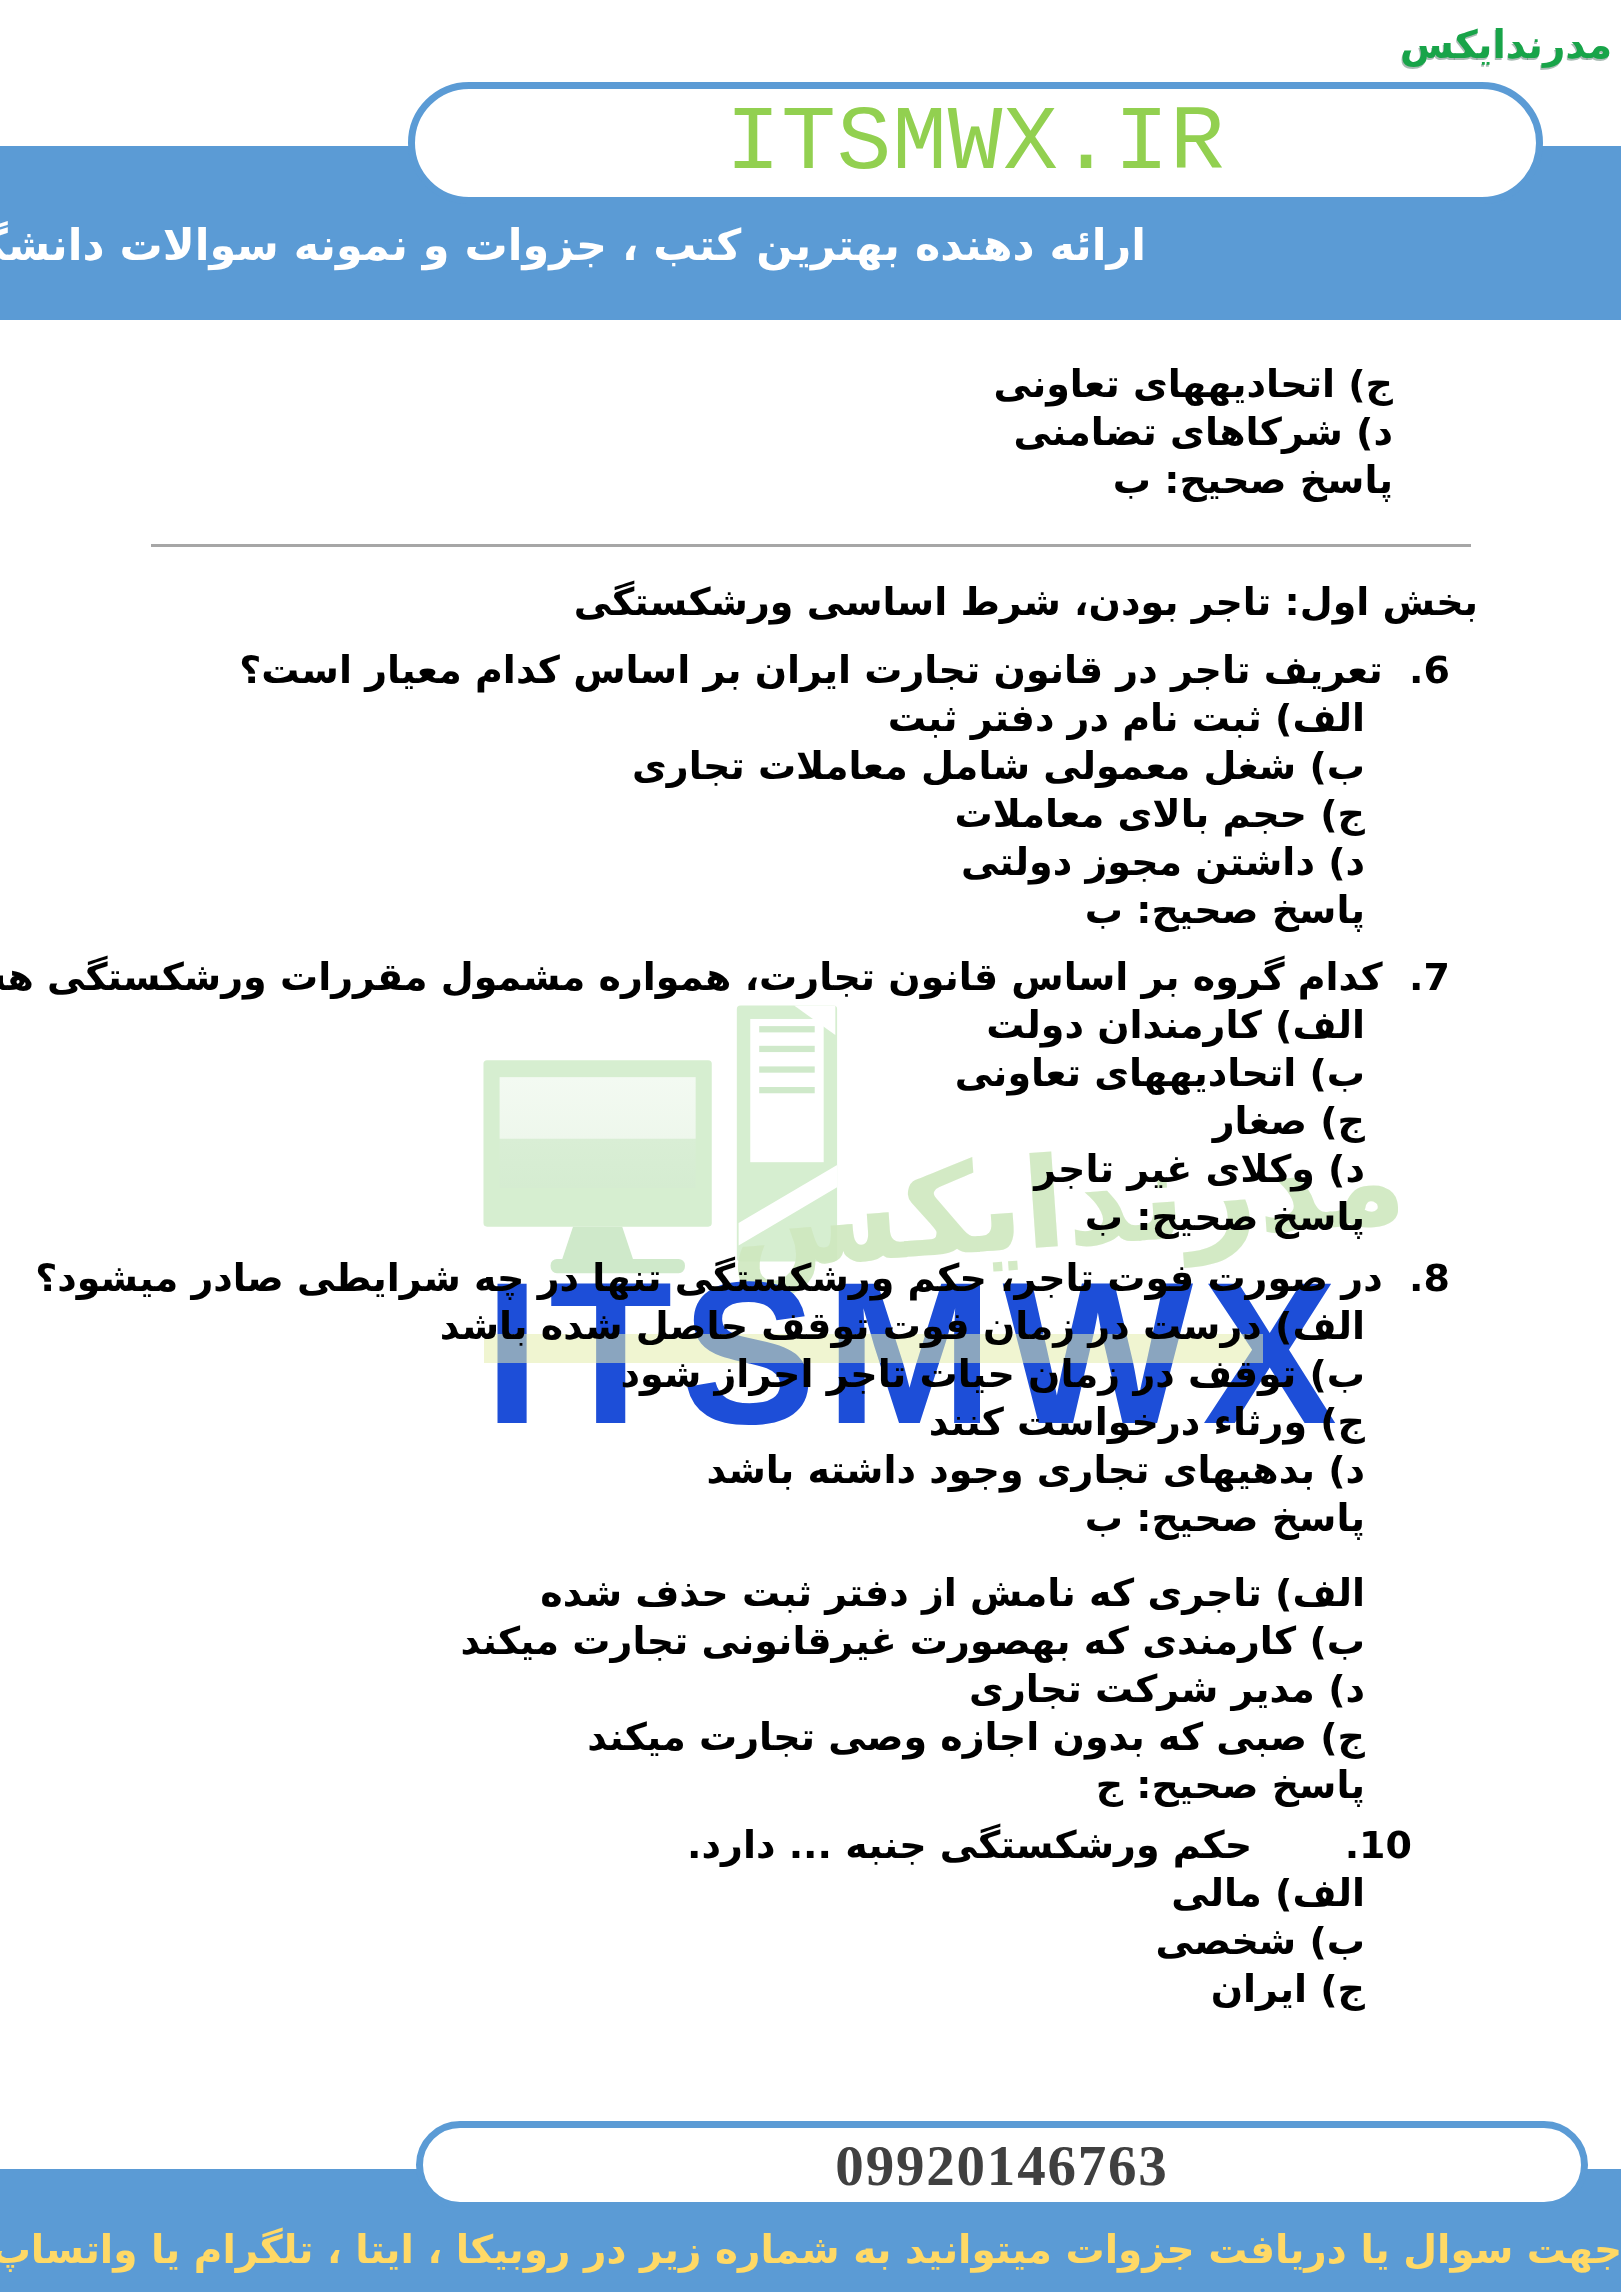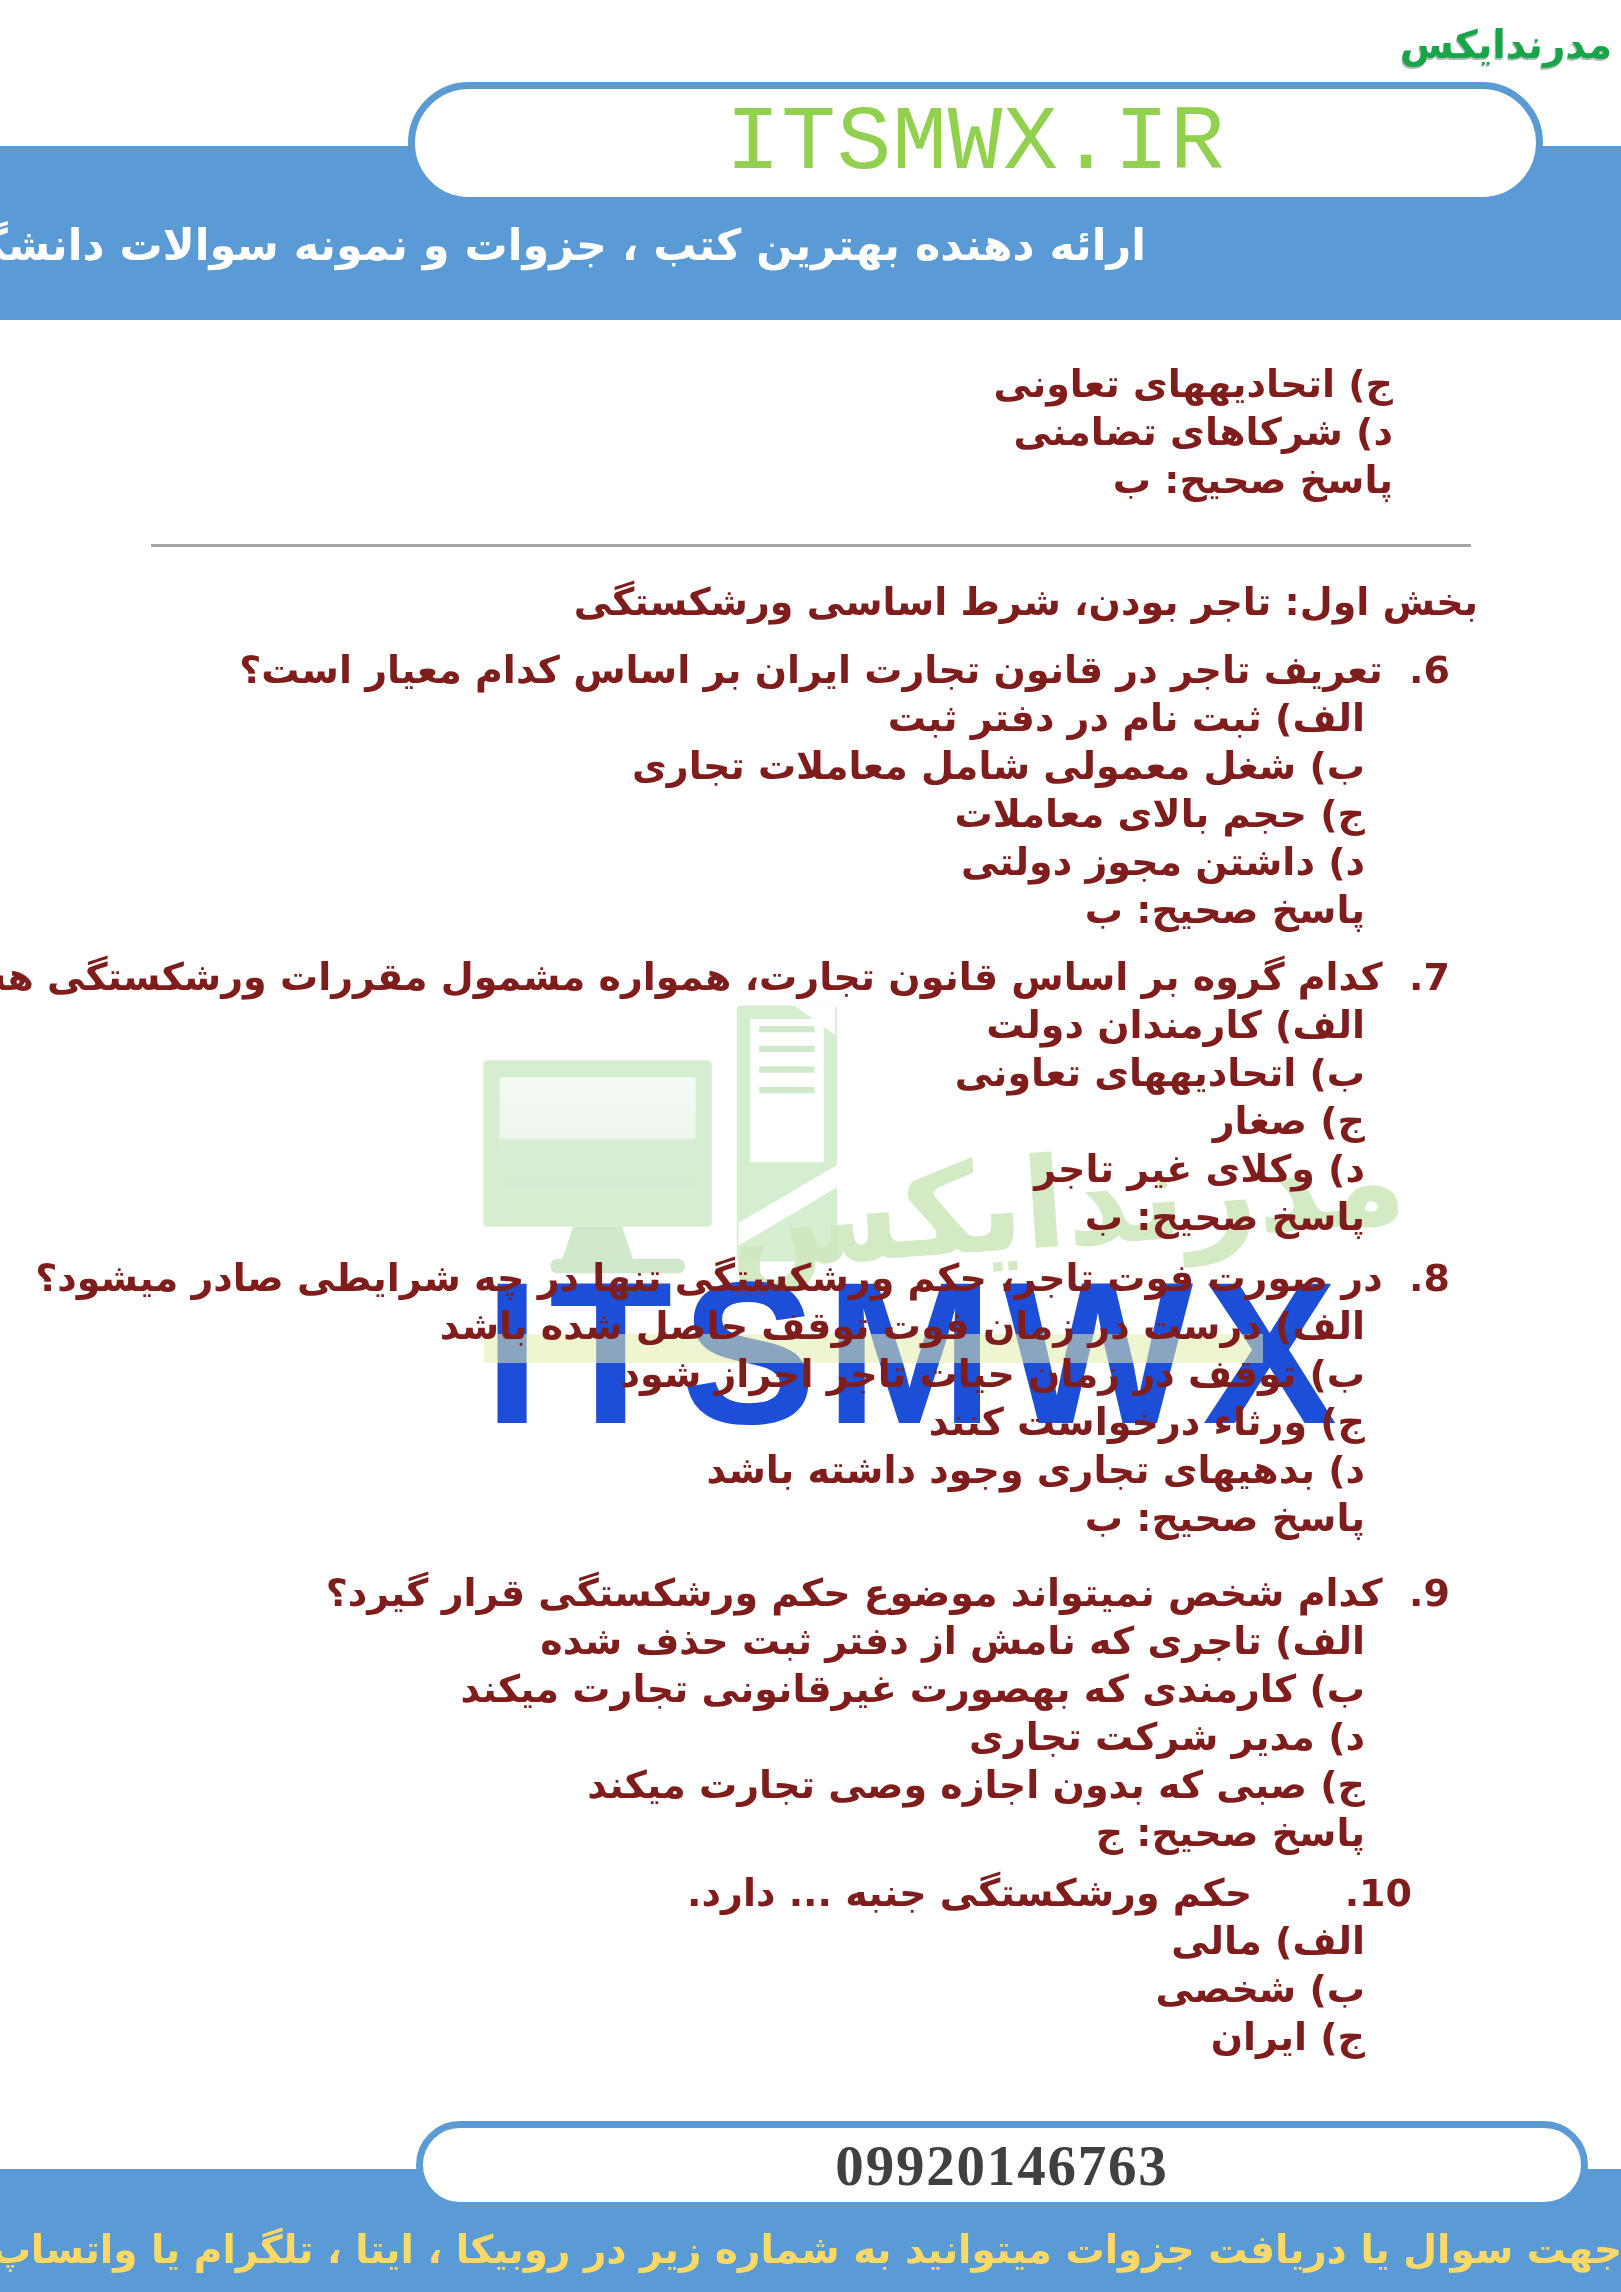--- a/index.html
+++ b/index.html
@@ -53,21 +53,21 @@
     color:#1d4ed8;white-space:nowrap;
   }
   .wm-stripe{
     position:absolute;left:484px;top:1334px;width:779px;height:29px;
     background:#e4ecac;opacity:.55;
   }
   
   .content{
     position:absolute;left:144px;right:144px;top:0;z-index:3;
     direction:rtl;text-align:right;
-    font-size:38px;font-weight:bold;line-height:48px;color:#7f1d1d;
+    font-size:38px;font-weight:bold;line-height:48px;color:#000000;
   }
   .line{white-space:nowrap;}
   .q5block{margin-top:360px;}
   .q5block .opt{padding-right:85px;}
   .divider{
     height:2.7px;background:#a6a6a6;border:0;
     margin:40px 7.2px 0 7.2px;
   }
   .section-title{margin-top:31px;padding-right:0;}
   .qblock .q-heading{padding-right:28px;}
@@ -175,21 +175,20 @@
     <div class="qblock m-q8">
       <div class="line q-heading">8.&nbsp;&nbsp;در صورت فوت تاجر، حکم ورشکستگی تنها در چه شرایطی صادر میشود؟</div>
       <div class="line opt">الف) درست در زمان فوت توقف حاصل شده باشد</div>
       <div class="line opt">ب) توقف در زمان حیات تاجر احراز شود</div>
       <div class="line opt">ج) ورثاء درخواست کنند</div>
       <div class="line opt">د) بدهیهای تجاری وجود داشته باشد</div>
       <div class="line opt">پاسخ صحیح: ب</div>
     </div>
 
     <div class="qblock m-q9">
-      <div class="line q-heading">9.&nbsp;&nbsp;کدام شخص نمیتواند موضوع حکم ورشکستگی قرار گیرد؟</div>
       <div class="line opt">الف) تاجری که نامش از دفتر ثبت حذف شده</div>
       <div class="line opt">ب) کارمندی که بهصورت غیرقانونی تجارت میکند</div>
       <div class="line opt">د) مدیر شرکت تجاری</div>
       <div class="line opt">ج) صبی که بدون اجازه وصی تجارت میکند</div>
       <div class="line opt">پاسخ صحیح: ج</div>
     </div>
 
     <div class="qblock q10 m-q10">
       <div class="line q-heading">10.&nbsp;&nbsp;&nbsp;&nbsp;&nbsp;&nbsp;&nbsp;حکم ورشکستگی جنبه ... دارد.</div>
       <div class="line opt">الف) مالی</div>

